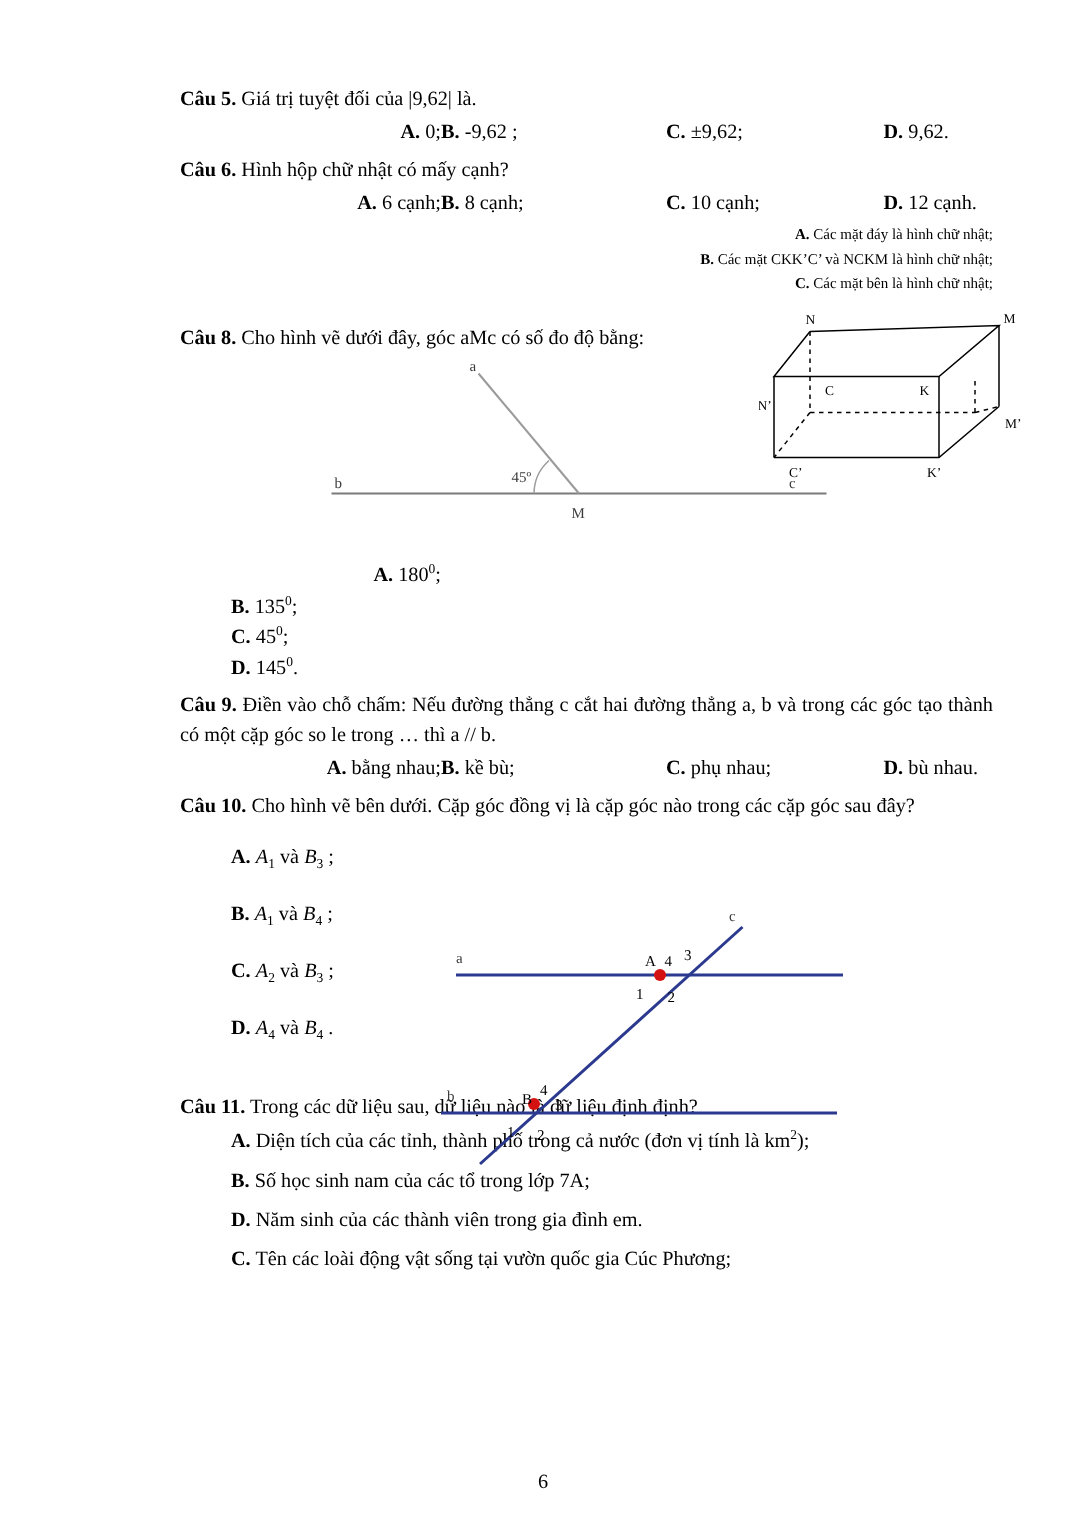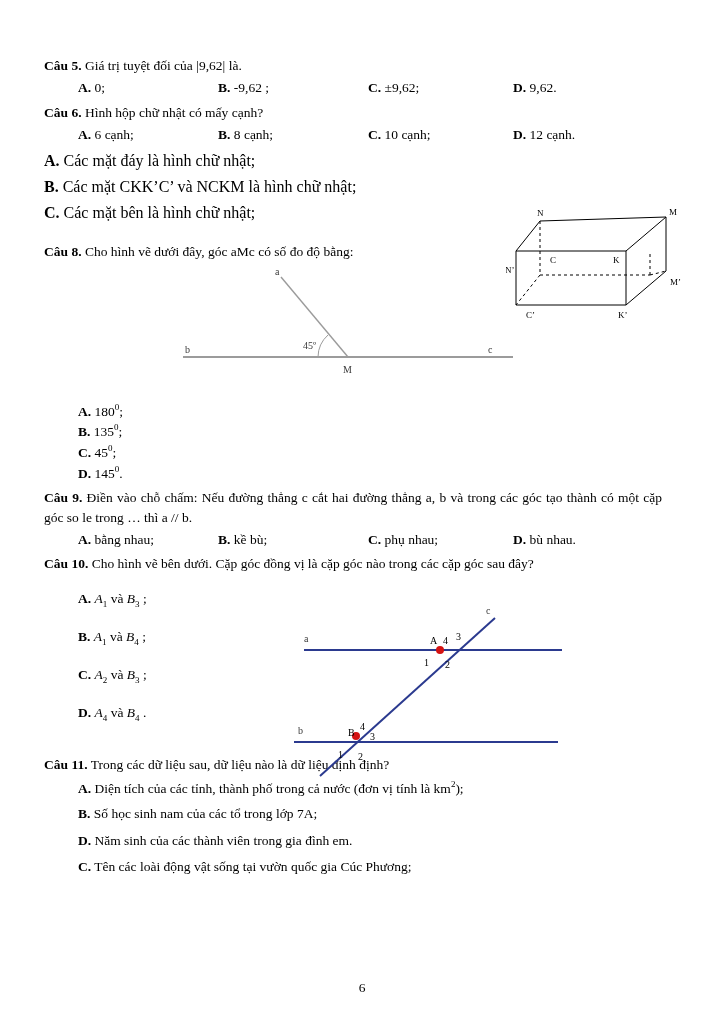--- a/index.html
+++ b/index.html
@@ -13,47 +13,48 @@
     font-family: "Liberation Serif", serif;
     color: #000000;
     position: relative;
     overflow: hidden;
   }
   .page {
     position: relative;
     width: 724px;
     height: 1024px;
     box-sizing: border-box;
-    padding: 56px 62px 40px 44px;
+    padding: 56px 62px 40px 120px;
   }
   .q {
     font-size: 13.5px;
     line-height: 1.5;
     margin: 0 0 2px 0;
     text-align: justify;
   }
   .q b, .b {
     font-weight: bold;
   }
   .opts {
     display: flex;
     font-size: 13.5px;
     line-height: 1.5;
     margin: 2px 0 4px 0;
     padding-left: 34px;
   }
   .opts > div { flex: 0 0 auto; }
-  .o1 { width: 140px; }
+  .o1 { width: 140px; text-align: right; }
   .o2 { width: 150px; }
   .o3 { width: 145px; }
   .o4 { width: 120px; }
   .stack-line {
-    font-size: 16px;
+    font-size: 10px;
     line-height: 1.55;
     margin: 0;
+    text-align: right;
   }
   .block-gap { height: 8px; }
   .sup { font-size: 9px; vertical-align: super; }
   .ital { font-style: italic; }
   .sub { font-size: 9px; vertical-align: sub; }
 
   
   .fig7 {
     position: absolute;
     left: 506px;

